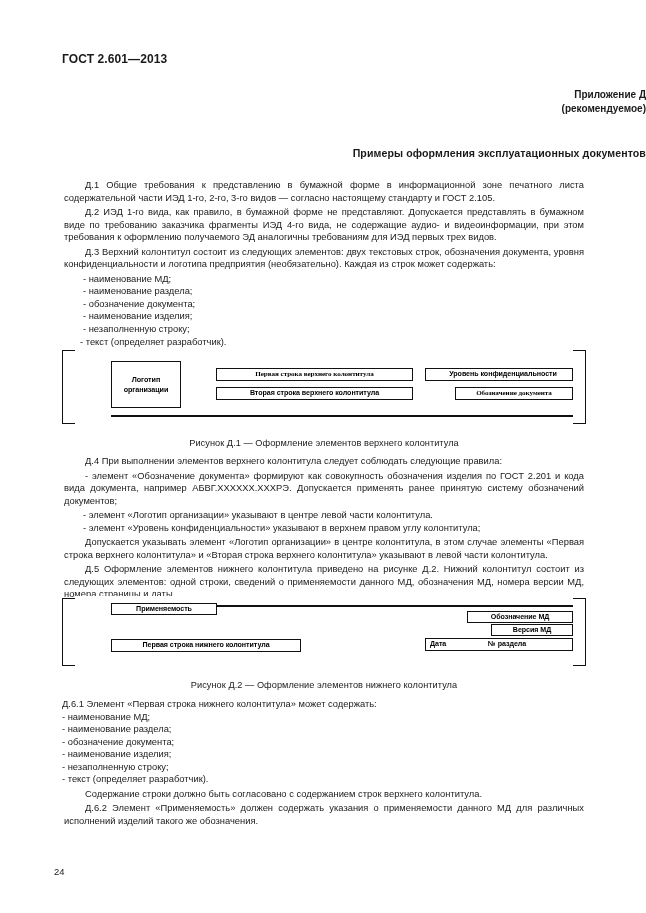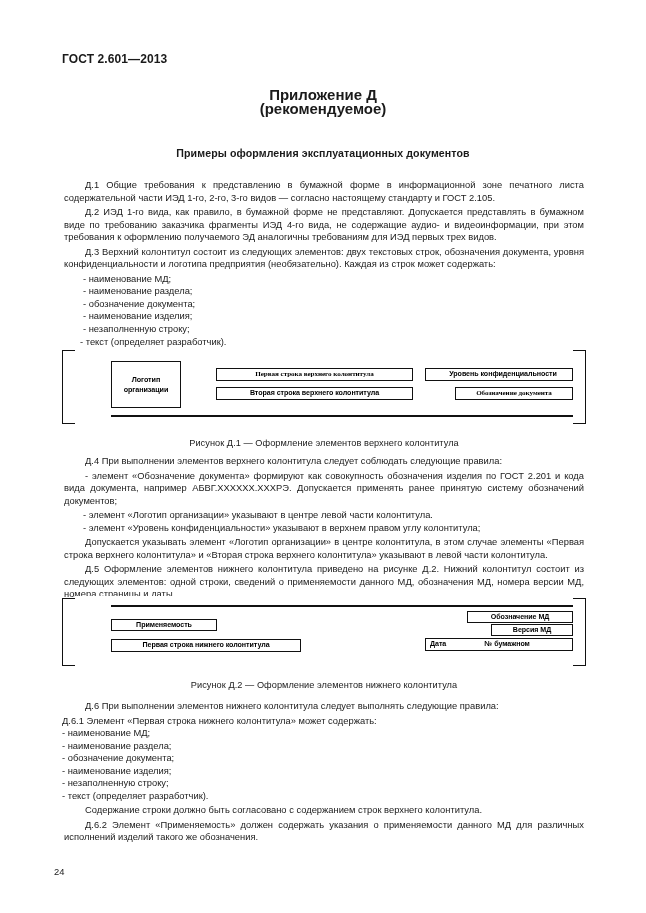--- a/index.html
+++ b/index.html
@@ -33,32 +33,32 @@
     font-weight: bold;
     letter-spacing: 0.1px;
   }
 
   
   .annex-block {
     position: absolute;
     top: 88px;
     left: 0;
     width: 646px;
-    text-align: center;
-    font-size: 15px;
+    text-align: right;
+    font-size: 10px;
     font-weight: bold;
     line-height: 13.5px;
   }
 
   .doc-title {
     position: absolute;
     top: 147px;
     left: 0;
     width: 646px;
-    text-align: center;
+    text-align: right;
     font-size: 10.6px;
     font-weight: bold;
     letter-spacing: 0.1px;
   }
 
   
   .body-col {
     position: absolute;
     left: 62px;
     width: 524px;
@@ -158,21 +158,21 @@
     font-size: 7.2px; line-height: 9.2px;
   }
   #hdr-line-1 { left: 153px; top: 17px;  width: 197px; height: 13px; font-family: Liberation Serif, serif; }
   #hdr-line-2 { left: 153px; top: 36px;  width: 197px; height: 13px; }
   #conf-level  { left: 362px; top: 17px;  width: 148px; height: 13px; padding-left: 8px; }
   #doc-design  { left: 392px; top: 36px;  width: 118px; height: 13px; font-family: Liberation Serif, serif; }
   #fig1-rule   { left: 48px;  top: 64px;  width: 462px; height: 2px; }
 
   
   #fig2-rule   { left: 48px;  top: 6px;   width: 462px; height: 2px; }
-  #applicab    { left: 48px;  top: 20px;  width: 106px; height: 12px; }
+  #applicab    { left: 48px;  top: 4px;  width: 106px; height: 12px; }
   #ftr-line-1  { left: 48px;  top: 40px;  width: 190px; height: 13px; }
   #md-design   { left: 404px; top: 12px;  width: 106px; height: 12px; }
   #md-version  { left: 428px; top: 25px;  width: 82px;  height: 12px; }
   #date-page-cell {
     left: 362px; top: 39px; width: 148px; height: 13px;
     justify-content: flex-start; padding: 0 4px;
   }
   #date-page-cell .dp-left  { flex: 0 0 auto; }
   #date-page-cell .dp-right { flex: 1 1 auto; text-align: center; }
 
@@ -251,28 +251,27 @@
 
       <div class="rule" id="fig2-rule"></div>
 
       <div class="box" id="applicab">Применяемость</div>
       <div class="box" id="ftr-line-1">Первая строка нижнего колонтитула</div>
       <div class="box" id="md-design">Обозначение МД</div>
       <div class="box" id="md-version">Версия МД</div>
 
       <div class="box" id="date-page-cell">
         <span class="dp-left">Дата</span>
-        <span class="dp-right">№ бумажном</span>
+        <span class="dp-right">№ раздела</span>
       </div>
     </div>
     <div class="fig-caption">Рисунок Д.2  —  Оформление элементов нижнего колонтитула</div>
   </div>
 
   <div class="body-col" id="block-c">
-    <p class="para nojust">Д.6  При выполнении элементов нижнего колонтитула следует выполнять следующие правила:</p>
     <p class="flush">Д.6.1  Элемент «Первая строка нижнего колонтитула» может содержать:</p>
     <p class="flush">- наименование МД;</p>
     <p class="flush">- наименование раздела;</p>
     <p class="flush">- обозначение документа;</p>
     <p class="flush">- наименование изделия;</p>
     <p class="flush">- незаполненную строку;</p>
     <p class="flush">- текст (определяет разработчик).</p>
     <p class="para nojust">Содержание строки должно быть согласовано с содержанием строк верхнего колонтитула.</p>
     <p class="para">Д.6.2  Элемент «Применяемость» должен содержать указания о применяемости данного МД  для различных исполнений изделий такого же обозначения.</p>
   </div>

